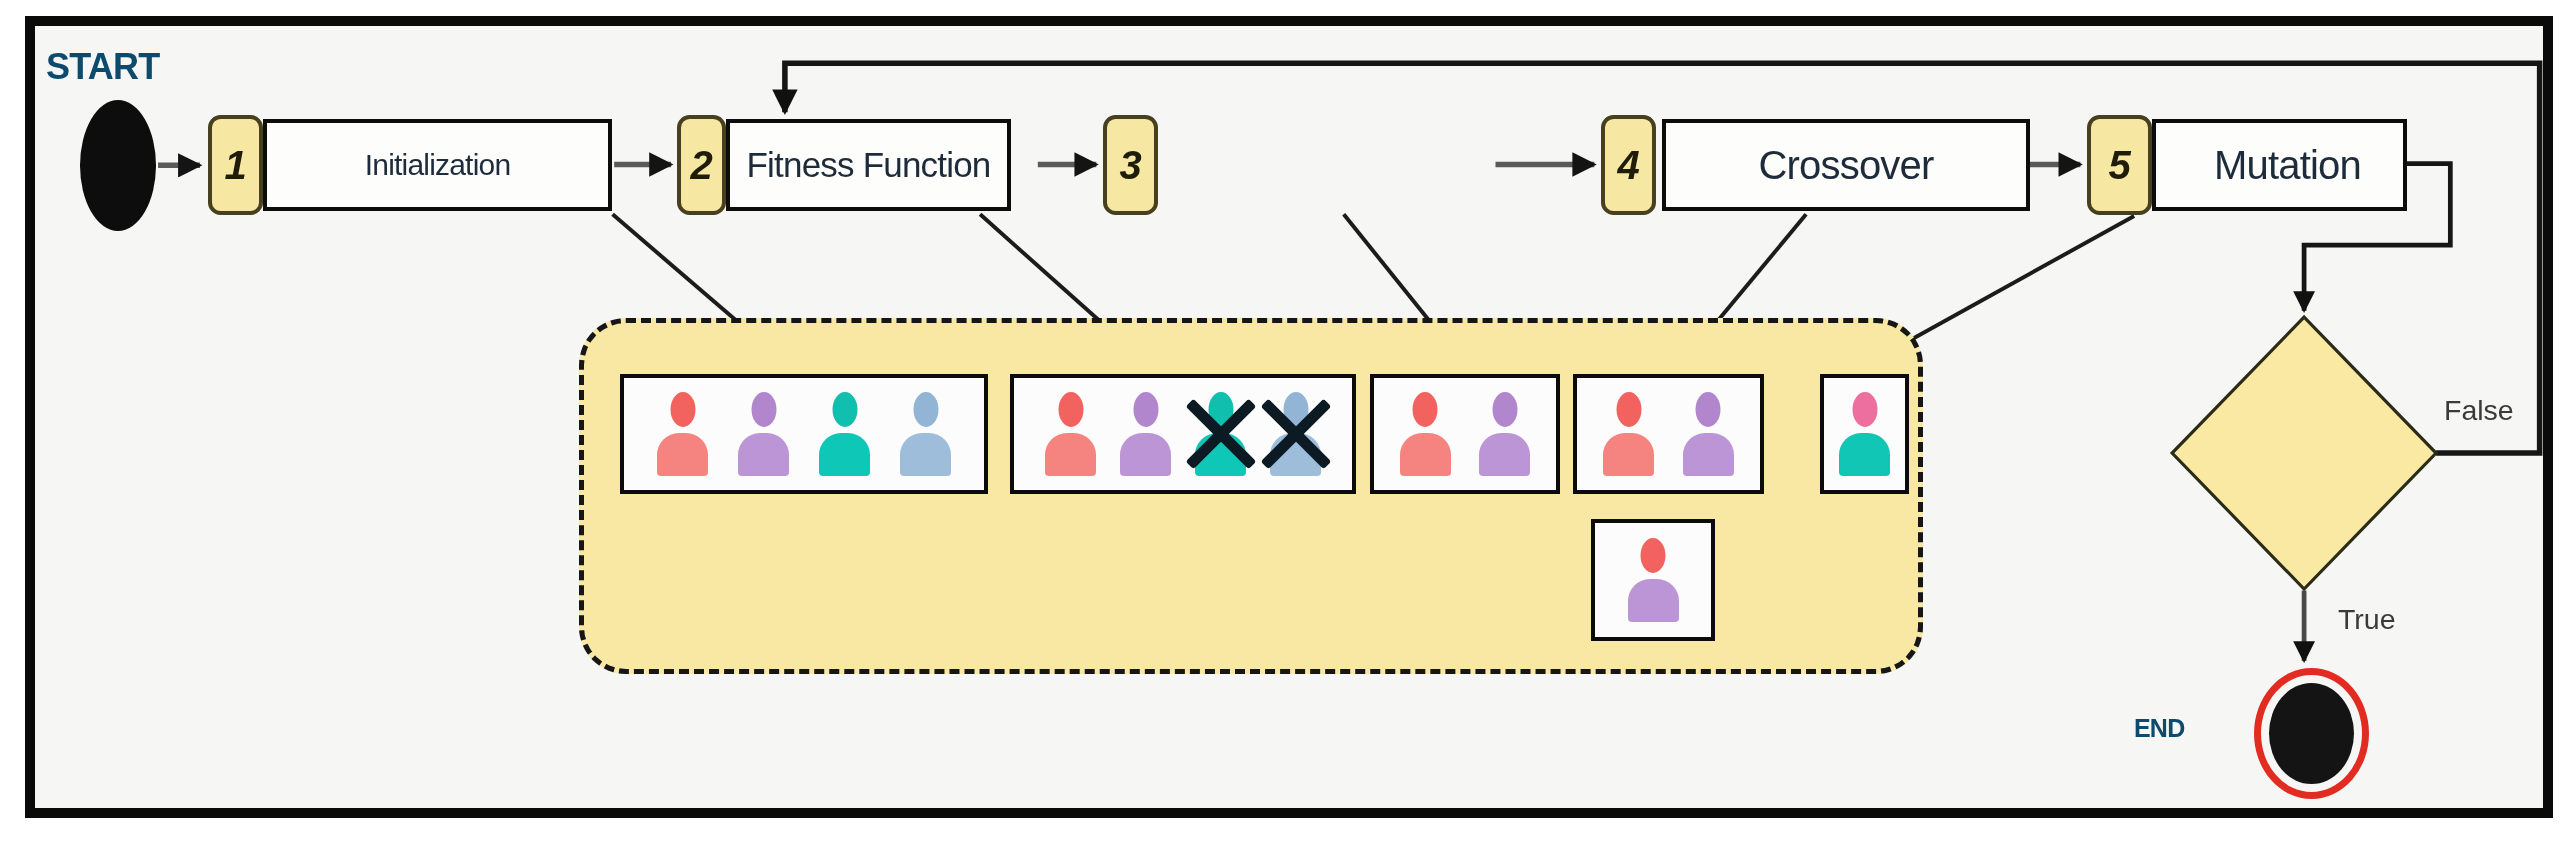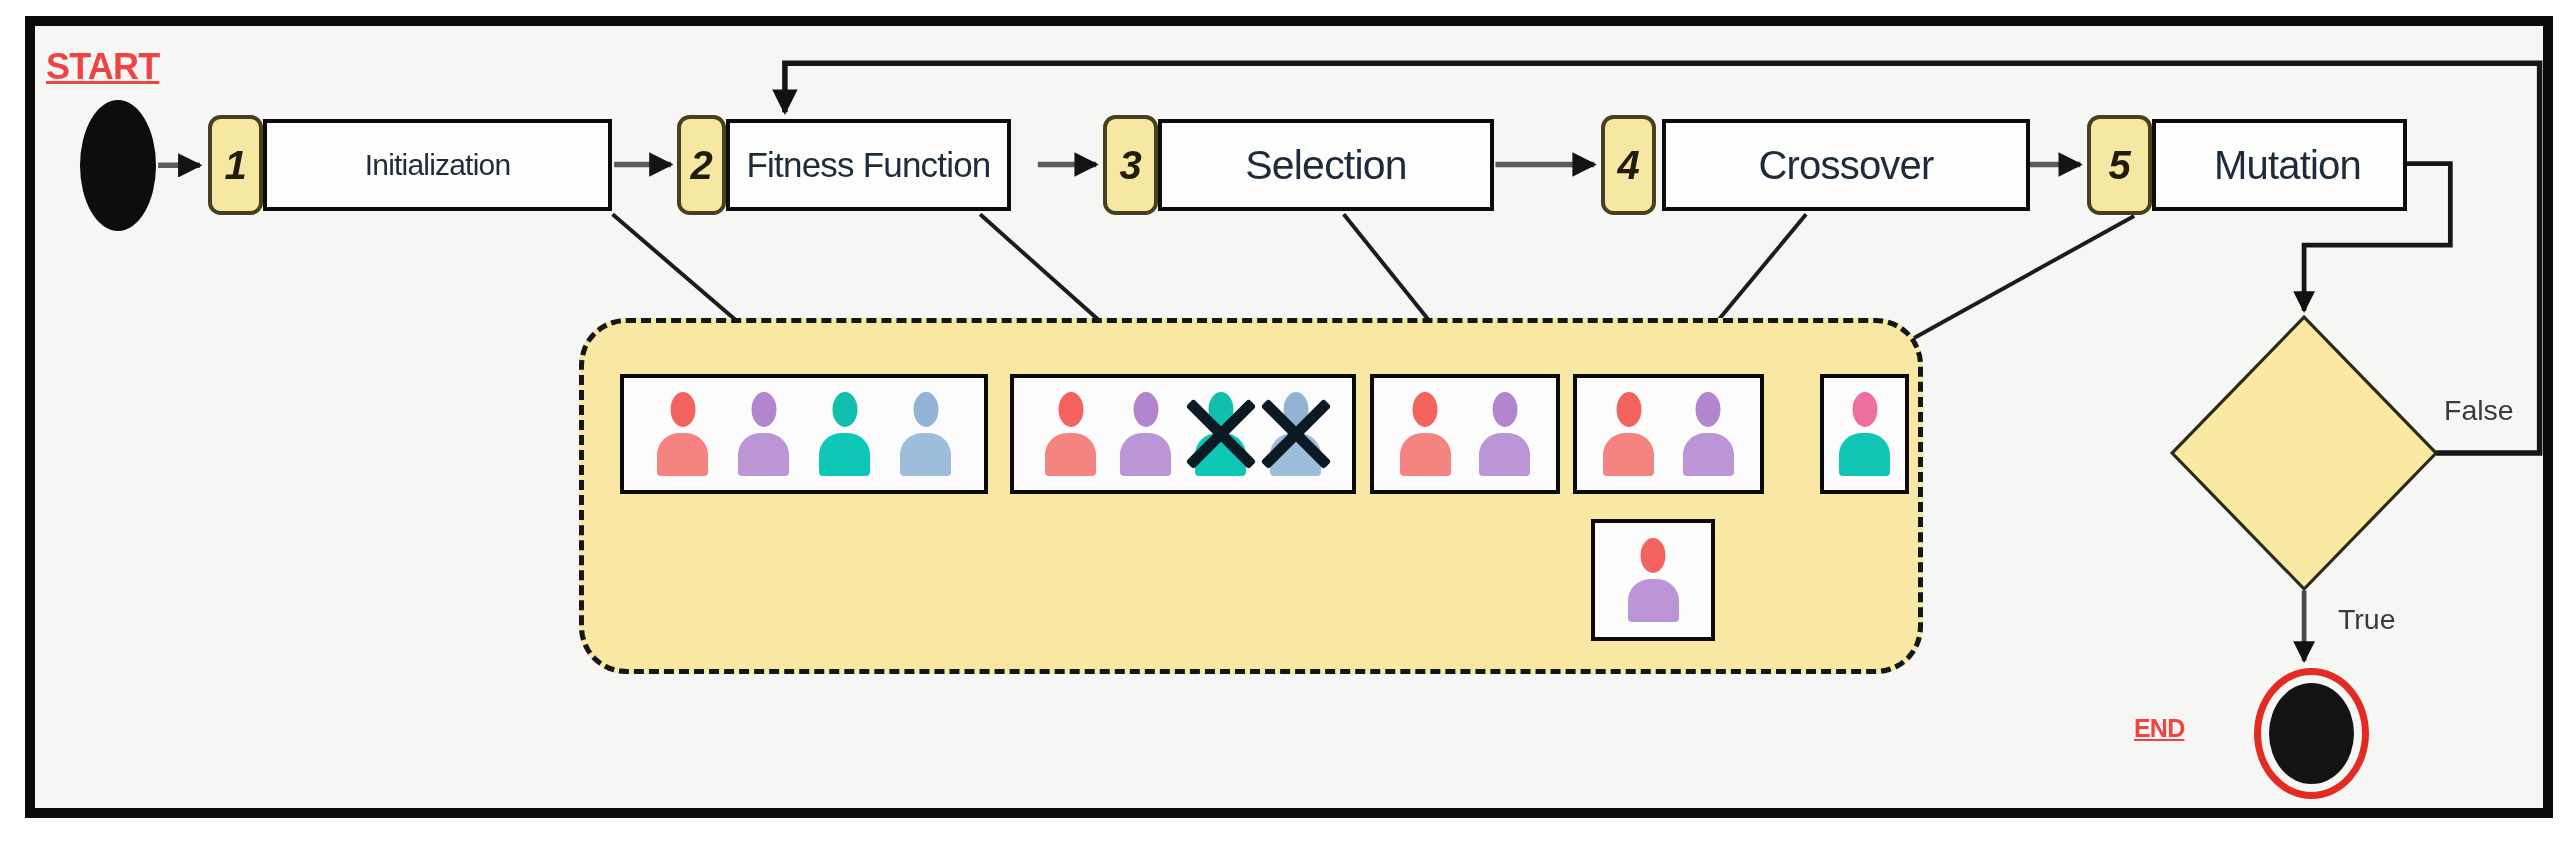--- a/index.html
+++ b/index.html
@@ -2,21 +2,21 @@
 <html style="font-size:12.6px"><head>
 <meta charset="utf-8">
 <style>
   html,body{margin:0;padding:0;background:#ffffff;}
   .canvas{position:relative;width:2576px;height:846px;background:#ffffff;overflow:hidden;
           font-family:"Liberation Sans", sans-serif;}
   .frame{position:absolute;left:25px;top:16px;width:2528px;height:802px;border:10.3px solid #0a0a0a;
          background:#f6f6f4;box-sizing:border-box;}
   svg.overlay{position:absolute;left:0;top:0;width:2576px;height:846px;z-index:2;}
 
-  .label-caps{position:absolute;font-weight:bold;color:#ef4444;letter-spacing:-0.8px;z-index:5;text-decoration:underline;}
+  .label-caps{position:absolute;font-weight:bold;color:#0c4a6e;letter-spacing:-0.8px;z-index:5;}
   .start-label{left:46px;top:46px;font-size:36px;}
   .end-label{left:2134px;top:714px;width:109px;text-align:left;font-size:25px;}
   .start-ellipse{position:absolute;left:80px;top:100px;width:76px;height:131px;background:#0d0d0d;
                  border-radius:50%;z-index:4;}
 
   .tab{position:absolute;top:115px;height:100px;background:#f6e7a2;border:4px solid #474020;
        border-radius:12.6px;display:flex;align-items:center;justify-content:center;
        font-style:italic;font-weight:bold;font-size:40px;color:#201c0a;z-index:4;box-sizing:border-box;}
   .rect{position:absolute;top:119px;height:92px;background:#fdfdfc;border:4.7px solid #0c0c0c;
         display:flex;align-items:center;justify-content:center;color:#1d2b3a;z-index:3;
@@ -116,23 +116,20 @@
     </div>
   <div class="tab tab-2">
       <span>2</span>
     </div>
   <div class="rect rect-2">
       <span>Fitness Function</span>
     </div>
   <div class="tab tab-3">
       <span>3</span>
     </div>
-  <div class="rect rect-3">
-      <span>Selection</span>
-    </div>
   <div class="tab tab-4">
       <span>4</span>
     </div>
   <div class="rect rect-4">
       <span>Crossover</span>
     </div>
   <div class="tab tab-5">
       <span>5</span>
     </div>
   <div class="rect rect-5">

